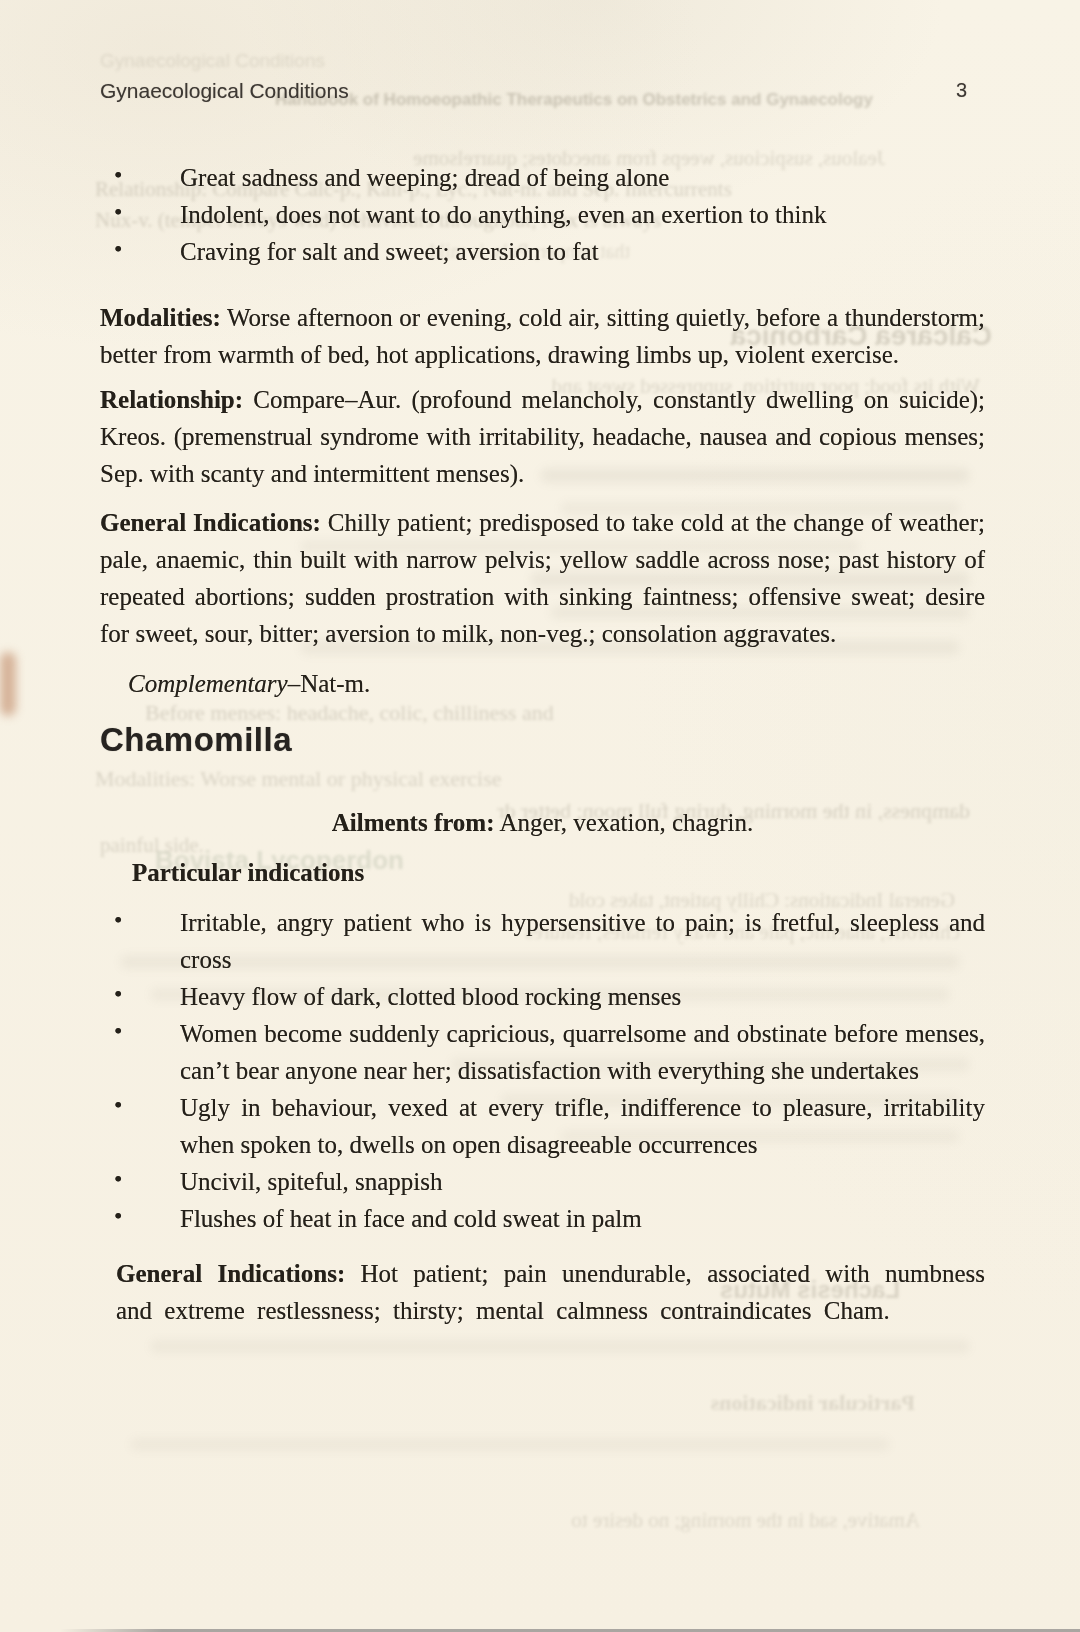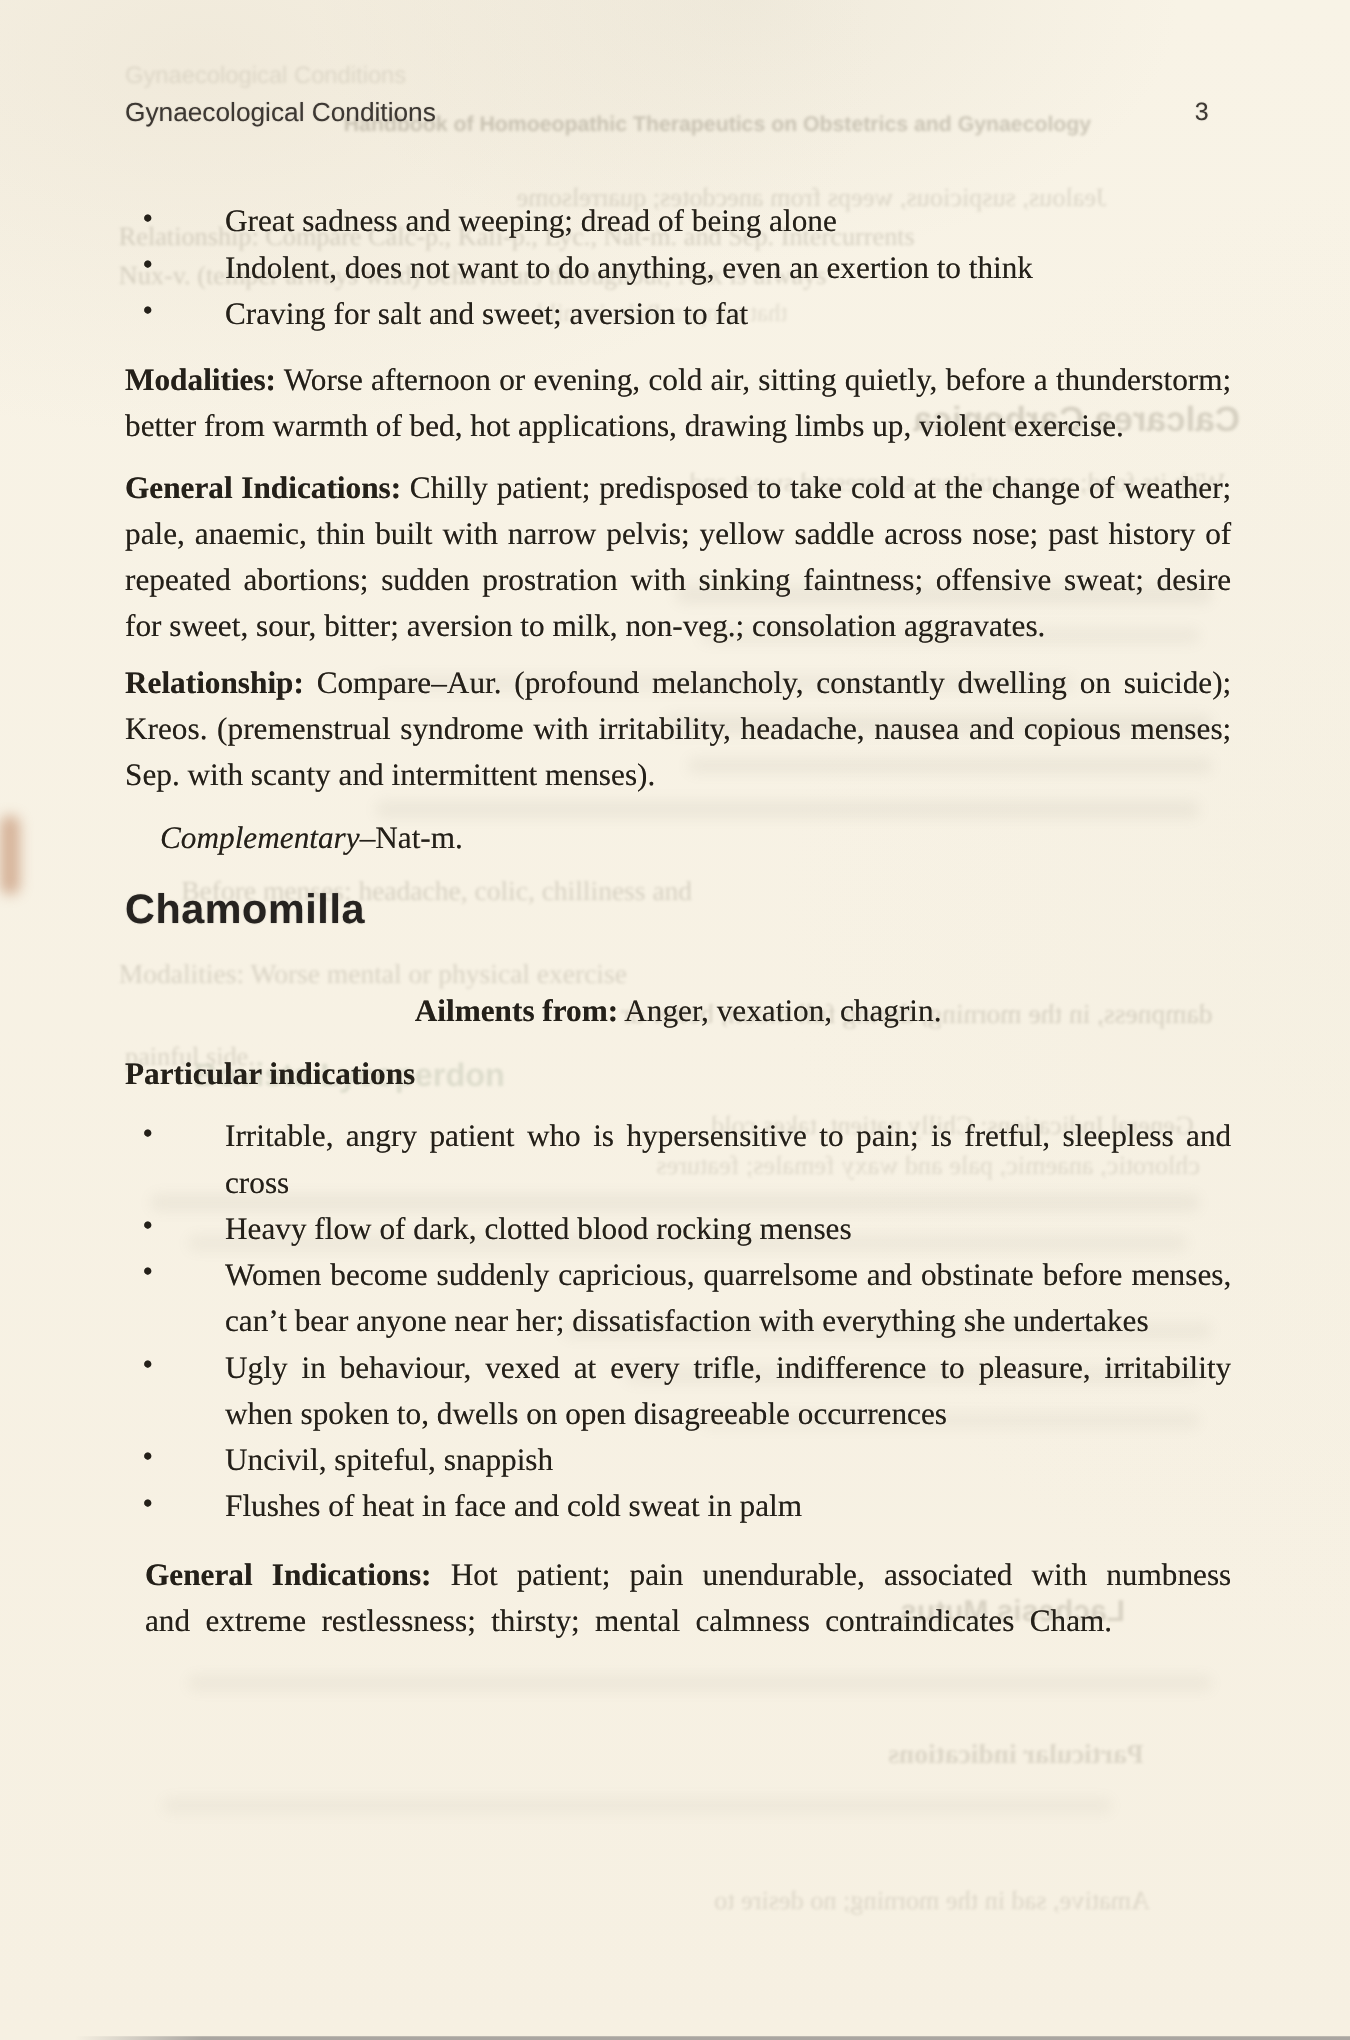--- a/index.html
+++ b/index.html
@@ -59,36 +59,36 @@
   ul.bullets{list-style:none;}
   ul.bullets li{position:relative;padding-left:80px;}
   ul.bullets .dot{
     position:absolute;left:14px;top:-2px;
     font-size:24px;
   }
   ul.bullets .bt{display:block;text-align:justify;}
   ul.bullets.first{margin-top:50px;}
   .para{text-align:justify;}
   .para b,.line b,.subhead{font-weight:bold;}
-  .m-top1{margin-top:16px;}
+  .m-top1{margin-top:29px;}
   .m-gen1{margin-top:12px;}
   .m-rel{margin-top:8px;}
   .m-comp{margin-top:13px;}
   .m-inim{margin-top:11px;}
   .line i{font-style:italic;margin-left:28px;}
   h2.remedy{
     font-family:"Liberation Sans", sans-serif;
     font-size:33px;line-height:48px;
     letter-spacing:.5px;
     color:#262320;
     margin-top:14px;
     text-shadow:0 0 1px rgba(38,35,32,.4);
   }
   .m-ail{margin-top:40px;text-align:center;}
-  .subhead{margin-top:13px;}
+  .subhead{margin-top:13px;margin-left:32px;}
   ul.bullets.second{margin-top:13px;}
   .m-mod2{margin-top:21px;}
   .m-gen2{margin-top:18px;}
   .loose{word-spacing:6px;margin-left:16px;}
   .bottom-edge{
     position:absolute;left:60px;right:0;bottom:0;height:3px;z-index:3;
     background:linear-gradient(to right, transparent 0, rgba(45,45,55,.38) 10%, rgba(45,45,55,.38) 100%);
   }
 </style>
 </head>
@@ -148,23 +148,23 @@
         <span class="bt">Indolent, does not want to do anything, even an exertion to think</span>
       </li>
       <li>
         <span class="dot">•</span>
         <span class="bt">Craving for salt and sweet; aversion to fat</span>
       </li>
     </ul>
 
     <p class="para m-top1"><b>Modalities:</b> <span>Worse afternoon or evening, cold air, sitting quietly, before a thunderstorm; better from warmth of bed, hot applications, drawing limbs up, violent exercise.</span></p>
 
+    <p class="para m-rel"><b>Relationship:</b> <span>Compare–Aur. (profound melancholy, constantly dwelling on suicide); Kreos. (premenstrual syndrome with irritability, headache, nausea and copious menses; Sep. with scanty and intermittent menses).</span></p>
+
     <p class="para m-gen1"><b>General Indications:</b> <span>Chilly patient; predisposed to take cold at the change of weather; pale, anaemic, thin built with narrow pelvis; yellow saddle across nose; past history of repeated abortions; sudden prostration with sinking faintness; offensive sweat; desire for sweet, sour, bitter; aversion to milk, non-veg.; consolation aggravates.</span></p>
-
-    <p class="para m-rel"><b>Relationship:</b> <span>Compare–Aur. (profound melancholy, constantly dwelling on suicide); Kreos. (premenstrual syndrome with irritability, headache, nausea and copious menses; Sep. with scanty and intermittent menses).</span></p>
 
     <p class="line m-comp"><i>Complementary</i><span>–Nat-m.</span></p>
 
 
     <h2 class="remedy">Chamomilla</h2>
 
     <p class="line m-ail"><b>Ailments from:</b> <span>Anger, vexation, chagrin.</span></p>
 
     <p class="subhead">Particular indications</p>
 

